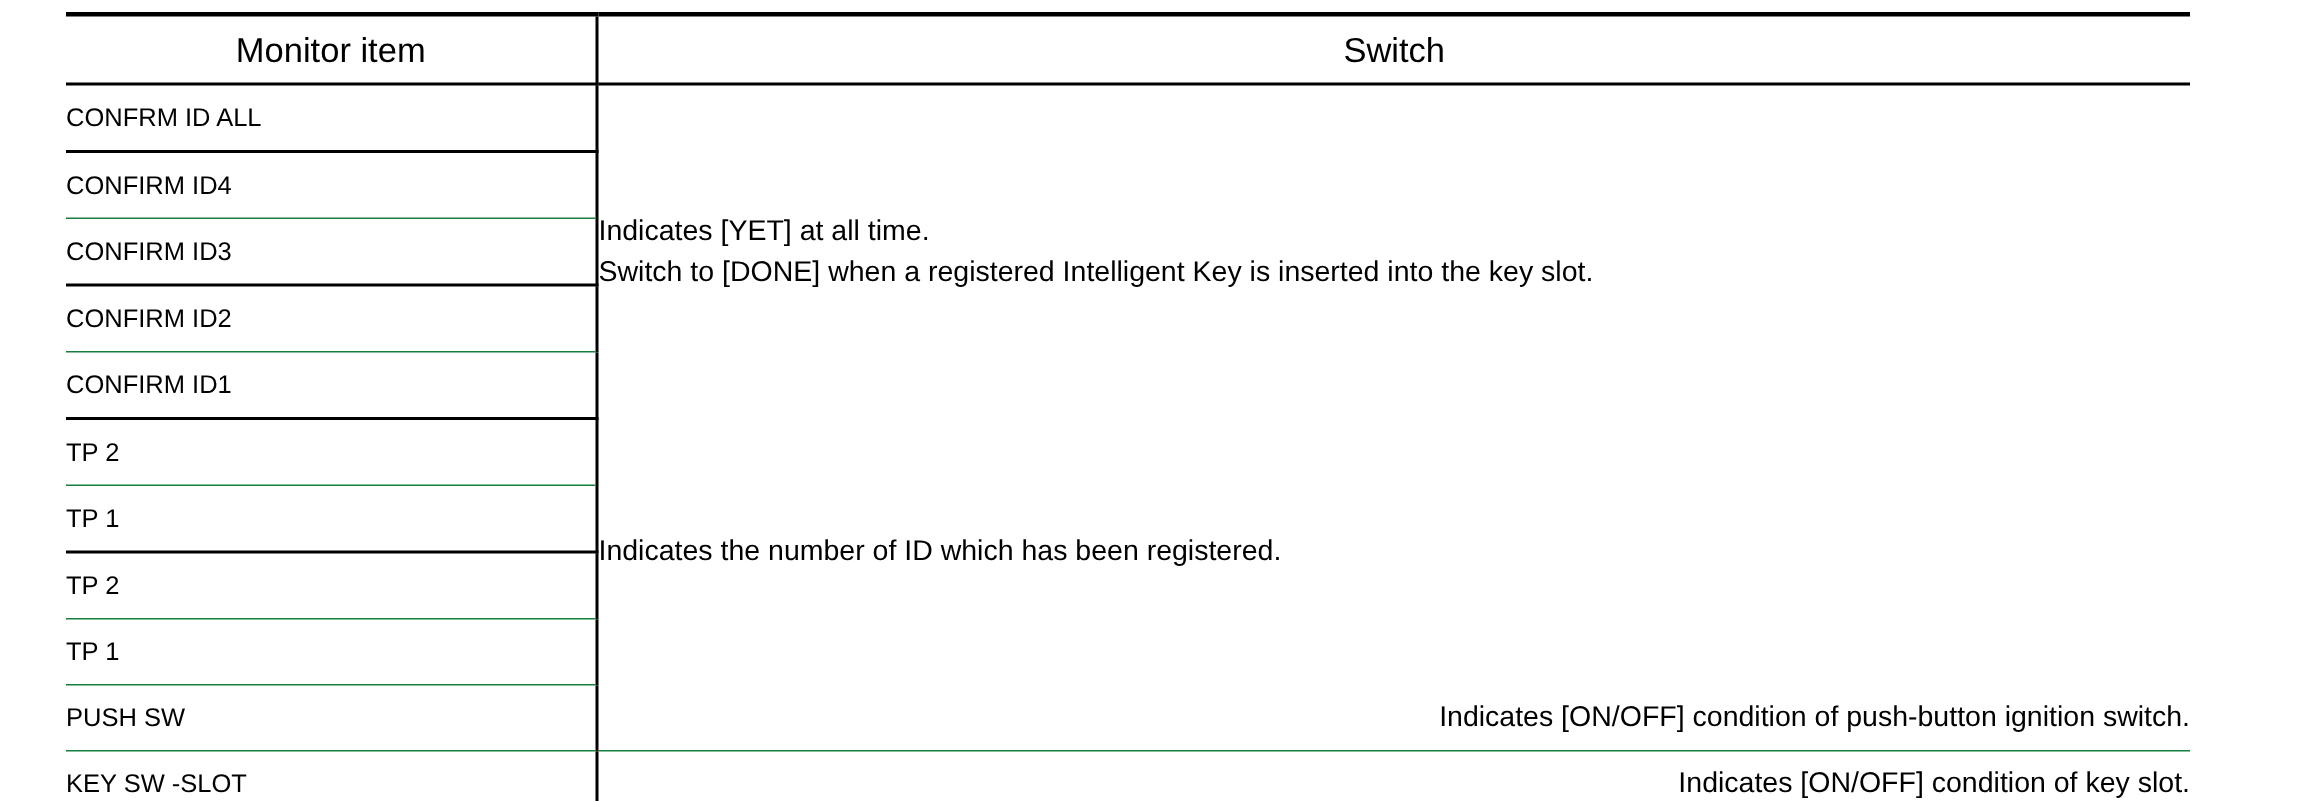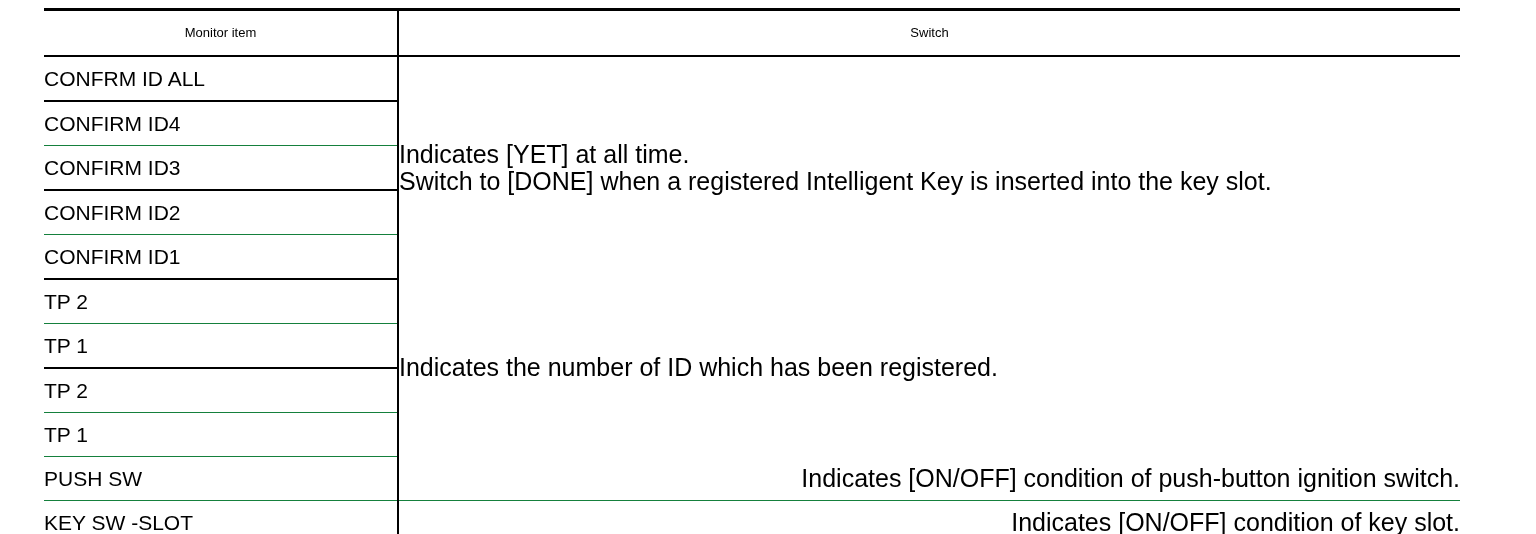--- a/index.html
+++ b/index.html
@@ -51,33 +51,33 @@
   .rule-thick-bottom { border-bottom: 3px solid #000; }
   .rule-med-bottom   { border-bottom: 2px solid #000; }
   .rule-thin-bottom  { border-bottom: 1px solid #15803d; }
 
   
   .v-div { border-right: 2px solid #000; }
 
   
   .item-cell {
     height: 43px;
-    font-size: 21px;
+    font-size: 17px;
     line-height: 43px;
     padding-left: 22px;
     white-space: nowrap;
   }
   .head-cell {
     height: 44px;
-    font-size: 13px;
+    font-size: 23px;
     line-height: 44px;
     text-align: center;
   }
   .content-cell {
-    font-size: 25px;
+    font-size: 19px;
     line-height: 27px;
     padding-left: 20px;
     padding-right: 10px;
   }
   .content-cell .line { display: block; white-space: nowrap; }
   .content-cell.single { height: 43px; line-height: 43px; }
   .content-cell.single .line { line-height: 43px; text-align: right; }
 </style>
 </head>
 <body>

